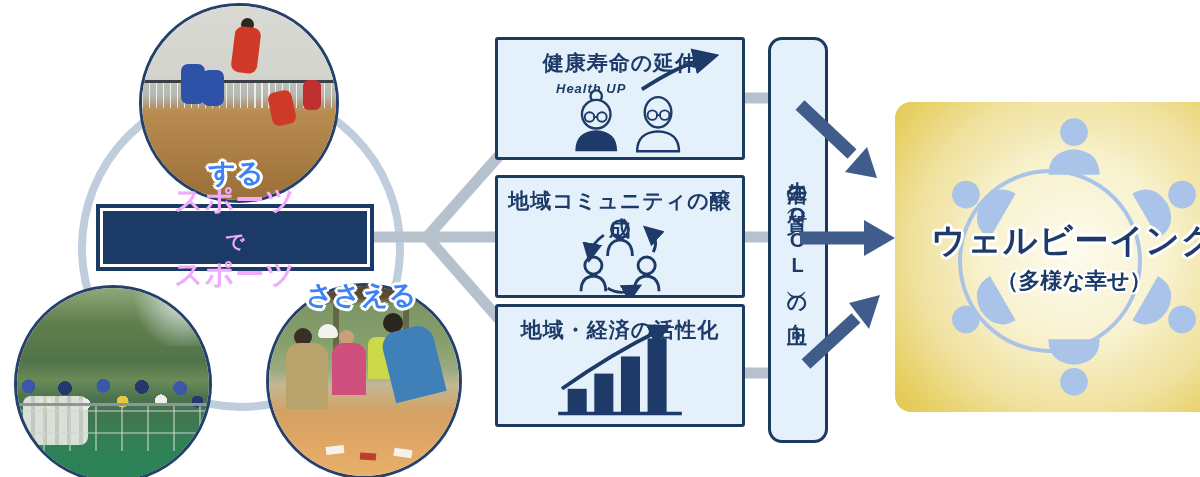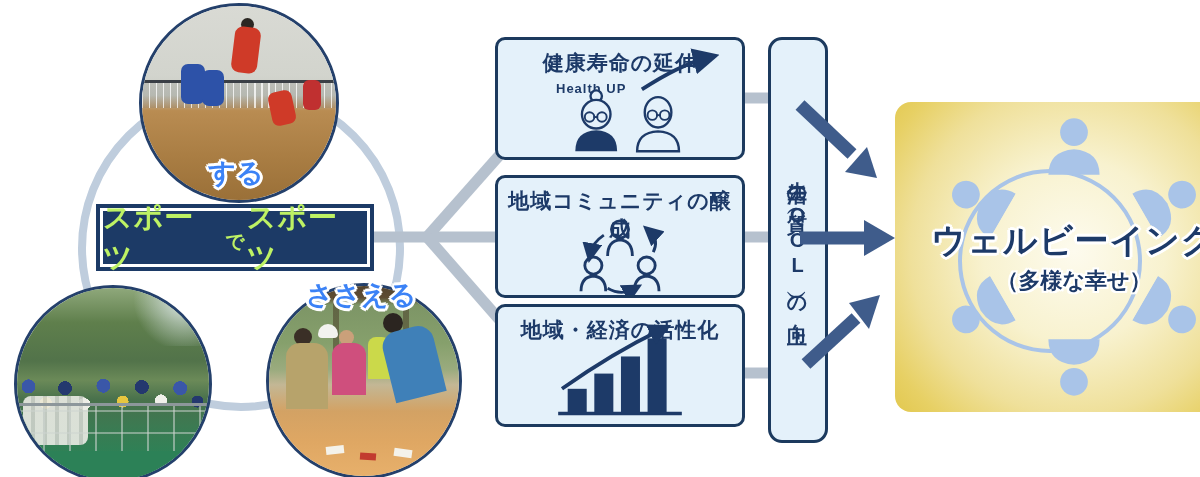--- a/index.html
+++ b/index.html
@@ -61,35 +61,35 @@
 
   .circle-label{position:absolute;z-index:3;text-align:center;font-weight:bold;font-size:27px;color:#3b82f6;
      text-shadow:-2px -2px 0 #fff,2px -2px 0 #fff,-2px 2px 0 #fff,2px 2px 0 #fff,0 -3px 0 #fff,0 3px 0 #fff,-3px 0 0 #fff,3px 0 0 #fff;}
   .lbl-do{left:139px;width:194px;top:155px;}
   .lbl-watch{left:14px;width:192px;top:287px;}
   .lbl-support{left:266px;width:190px;top:277px;}
 
   
   .hub{position:absolute;left:100px;top:208px;width:270px;height:59px;z-index:3;background:#1c3a66;
        border:3px solid #fff;box-shadow:0 0 0 4px #1c3a66;box-sizing:border-box;
-       display:flex;align-items:center;justify-content:center;color:#bef264;font-weight:bold;}
+       display:flex;align-items:center;justify-content:center;color:#f0abfc;font-weight:bold;flex-direction:column;}
   .hub-main{font-size:29px;letter-spacing:1px;}
   .hub-small{font-size:19px;margin:8px 2px 0 2px;}
 
   
   .conn{position:absolute;left:0;top:0;z-index:1;}
   .arrows{position:absolute;left:0;top:0;z-index:4;}
 
   
   .obox{position:absolute;left:495px;width:250px;height:123px;box-sizing:border-box;z-index:2;
-        background:#e4f1fa;border:3px solid #1c3a5e;border-radius:10px;}
+        background:#e4f1fa;border:3px solid #1c3a5e;border-radius:3px;}
   .ob1{top:37px;} .ob2{top:175px;} .ob3{top:304px;}
   .obox-title{position:absolute;left:0;right:0;top:9px;text-align:center;font-weight:bold;font-size:21px;color:#1d3a68;letter-spacing:1px;}
   .obox-icon{position:absolute;inset:0;width:100%;height:100%;}
-  .annot{position:absolute;left:58px;top:41px;font-size:13px;font-weight:bold;color:#1d3a68;letter-spacing:1px;}
+  .annot{position:absolute;left:58px;top:41px;font-size:13px;font-weight:bold;color:#1d3a68;letter-spacing:1px;font-style:italic;}
 
   
   .qol{position:absolute;left:768px;top:37px;width:60px;height:406px;box-sizing:border-box;z-index:2;
        background:#e4f1fa;border:3px solid #1c3a5e;border-radius:14px;
        display:flex;align-items:center;justify-content:center;}
   .qol-text{writing-mode:vertical-rl;text-orientation:upright;font-weight:bold;font-size:20px;
        color:#1d3a68;letter-spacing:3px;}
 
   
   .wb{position:absolute;left:895px;top:102px;width:358px;height:310px;border-radius:16px;z-index:2;overflow:hidden;

